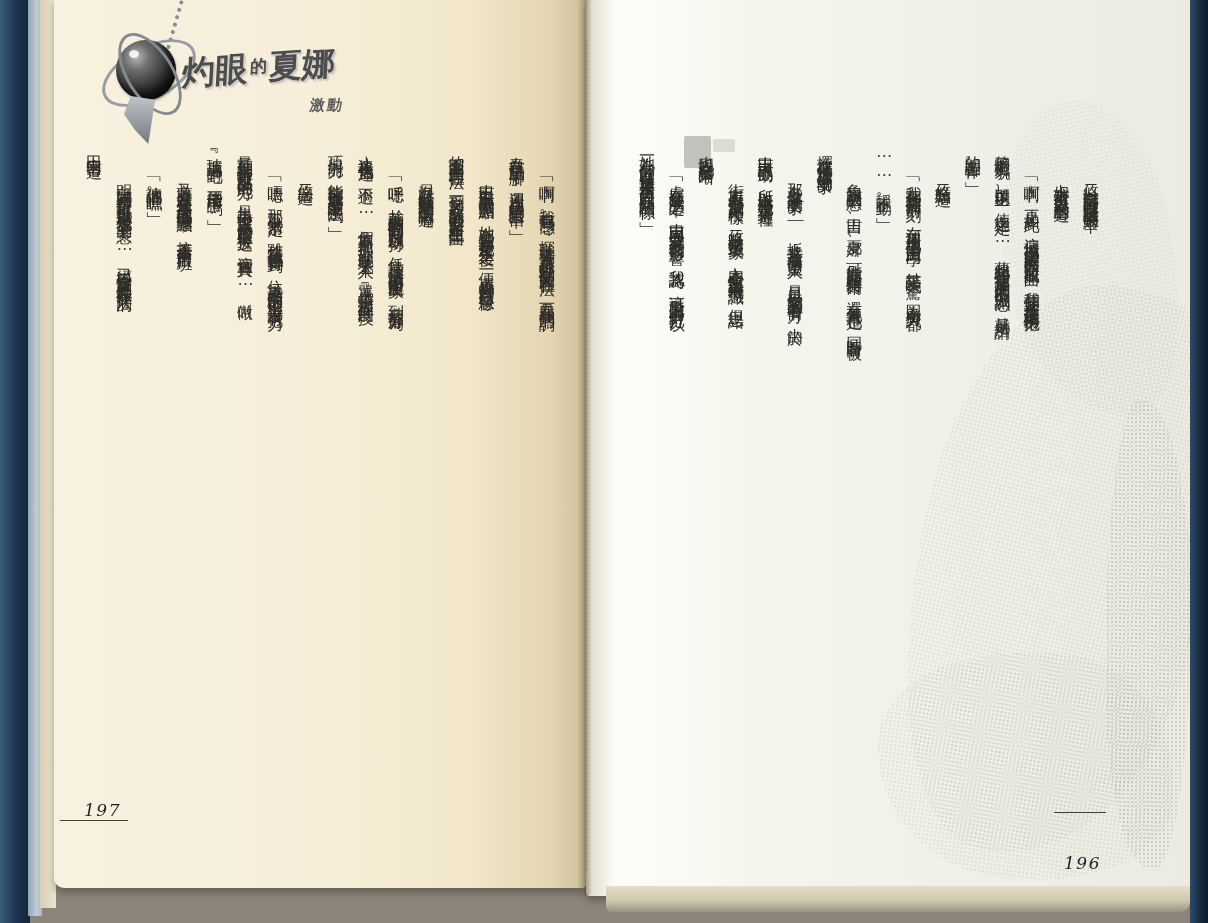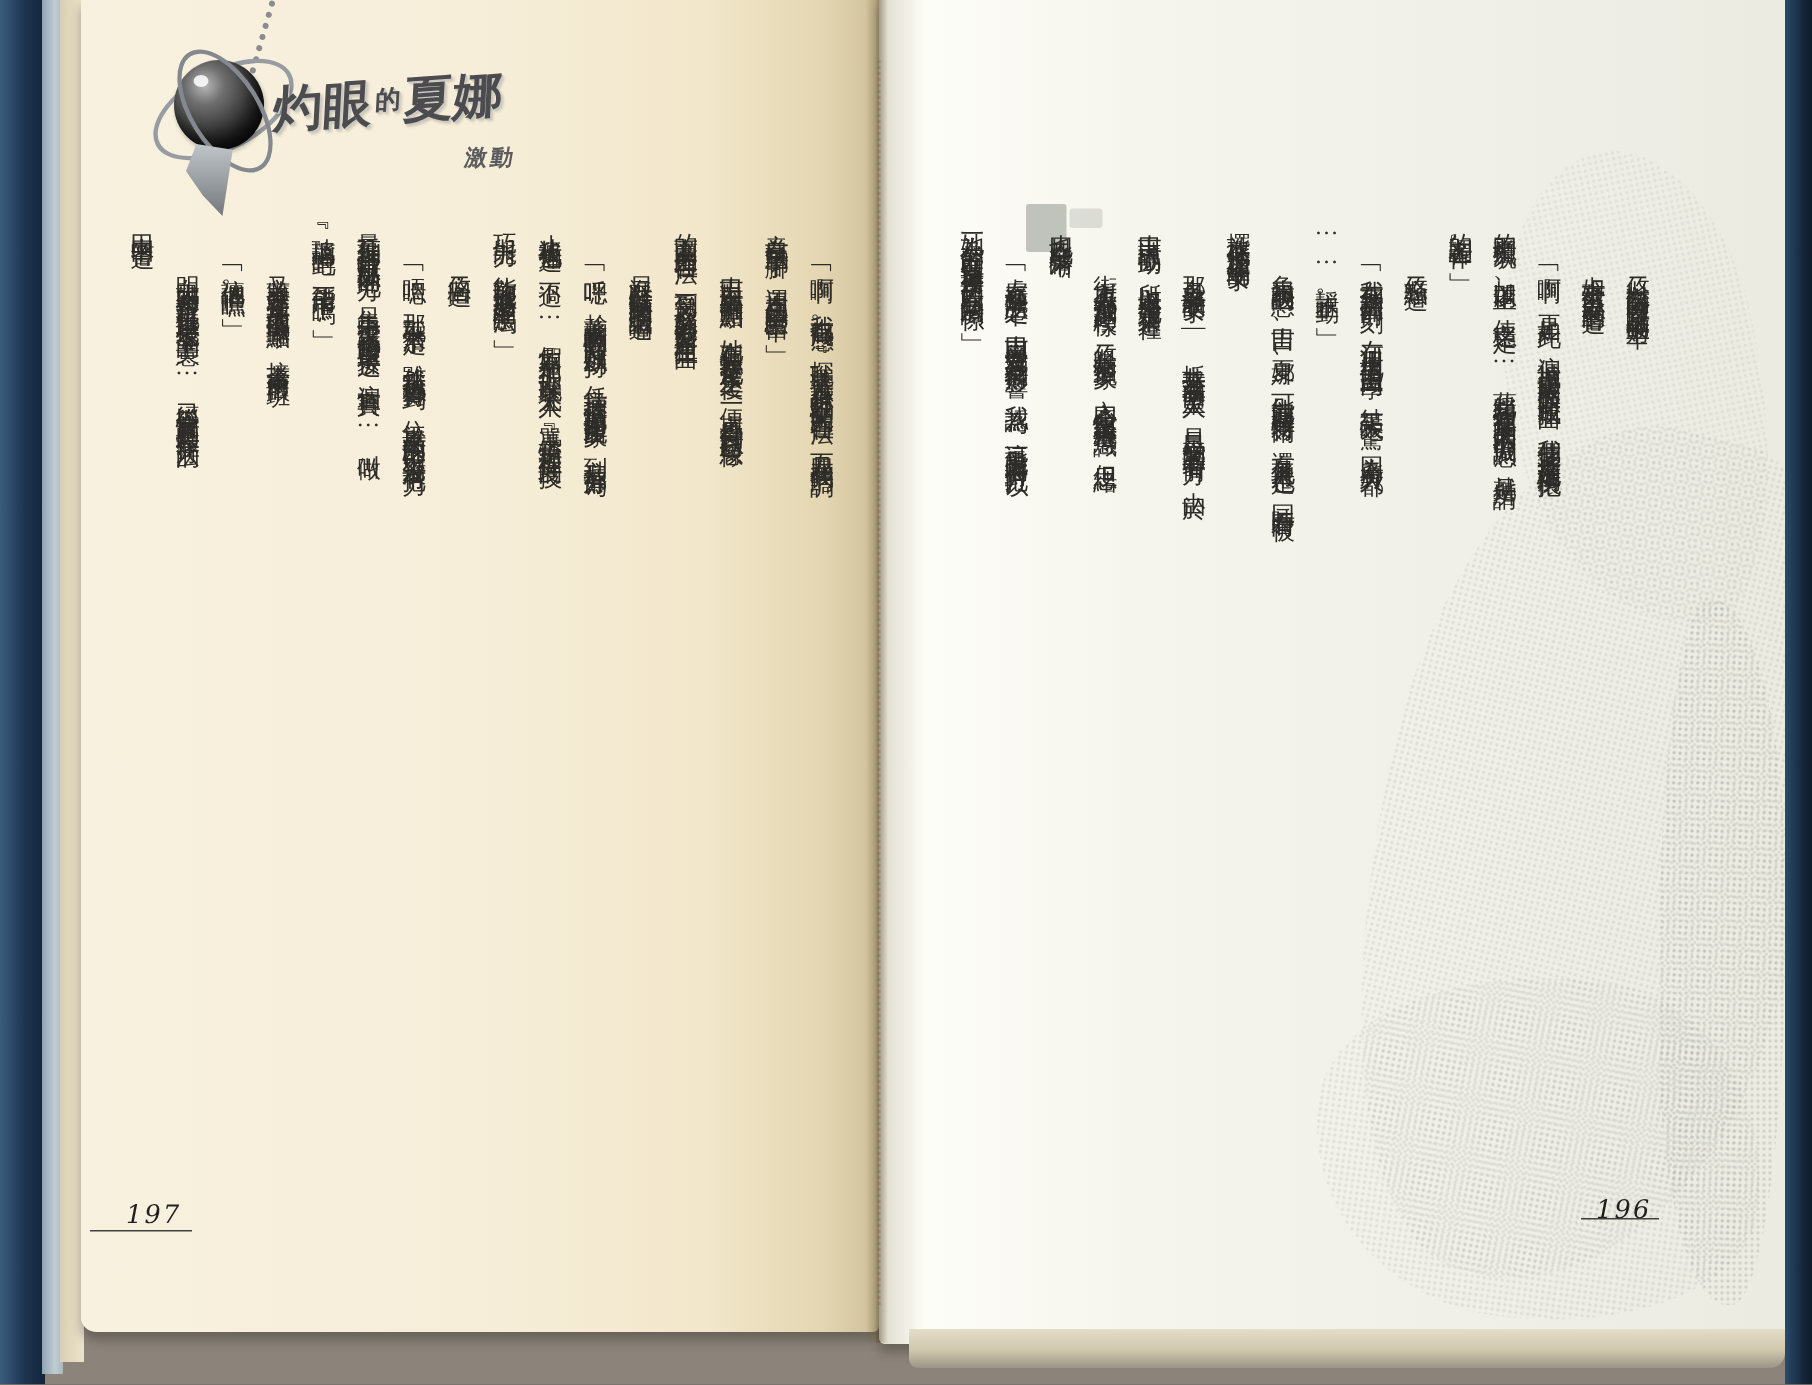--- a/index.html
+++ b/index.html
@@ -55,21 +55,21 @@
   .page-left  .vcol{line-height:30.2px;}
   .vcol.indent{text-indent:28px;}
 
   
   .pagenum{position:absolute;font-family:"DejaVu Serif",serif;font-style:italic;
     font-size:17px;color:#1f1f1f;letter-spacing:1.5px;}
   .pagenum-rule{position:absolute;border-top:1.5px solid #40403e;}
   .page-left .pagenum-rule{left:6px;top:820px;width:68px;}
   .page-left .pagenum{left:30px;top:800px;}
   .page-right .pagenum-rule{left:468px;top:812px;width:52px;}
-  .page-right .pagenum{left:478px;top:797px;}
+  .page-right .pagenum{left:478px;top:853px;}
 
   
   .logo{position:absolute;left:0;top:0;width:320px;height:150px;}
   .chain{position:absolute;left:120px;top:-8px;width:0;height:58px;
     border-left:4px dotted #8a8d90;transform:rotate(16deg);}
   .orb{position:absolute;left:62px;top:40px;width:60px;height:60px;border-radius:50%;
     background:radial-gradient(circle at 34% 28%,#b9b9b9 0%,#6f6f6f 22%,#333 55%,#0c0c0c 88%);
     box-shadow:inset -5px -7px 10px rgba(0,0,0,.65),1px 2px 3px rgba(0,0,0,.25);}
   .orb-hl{position:absolute;left:75px;top:50px;width:10px;height:8px;border-radius:50%;
     background:rgba(255,255,255,.85);filter:blur(.5px);}

